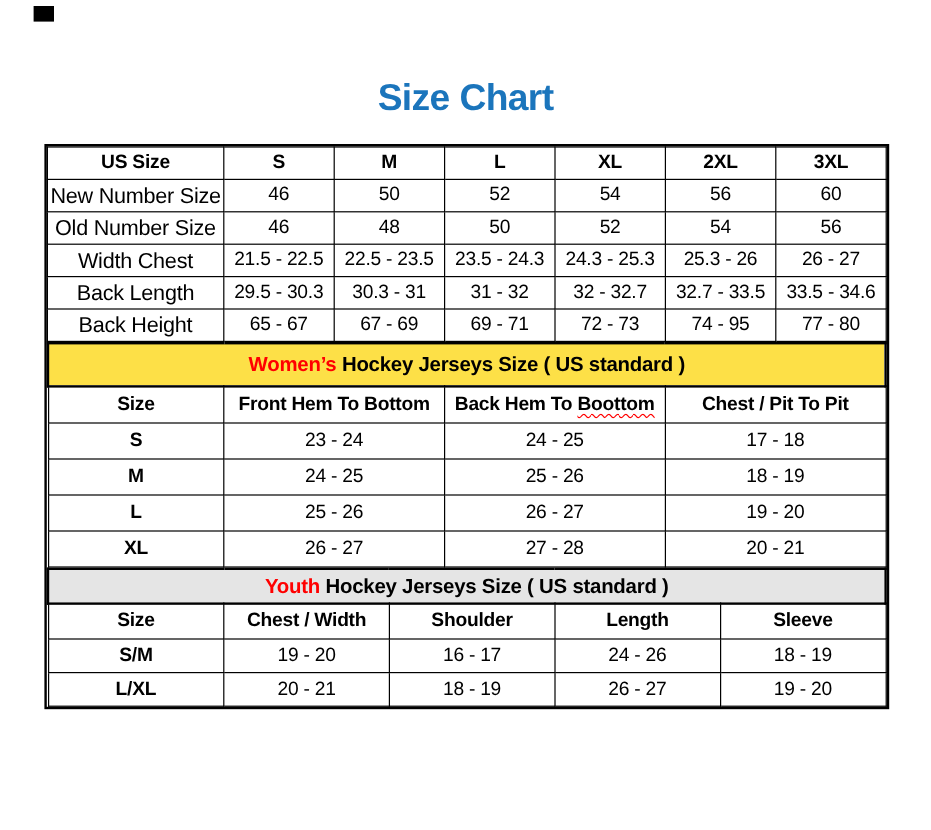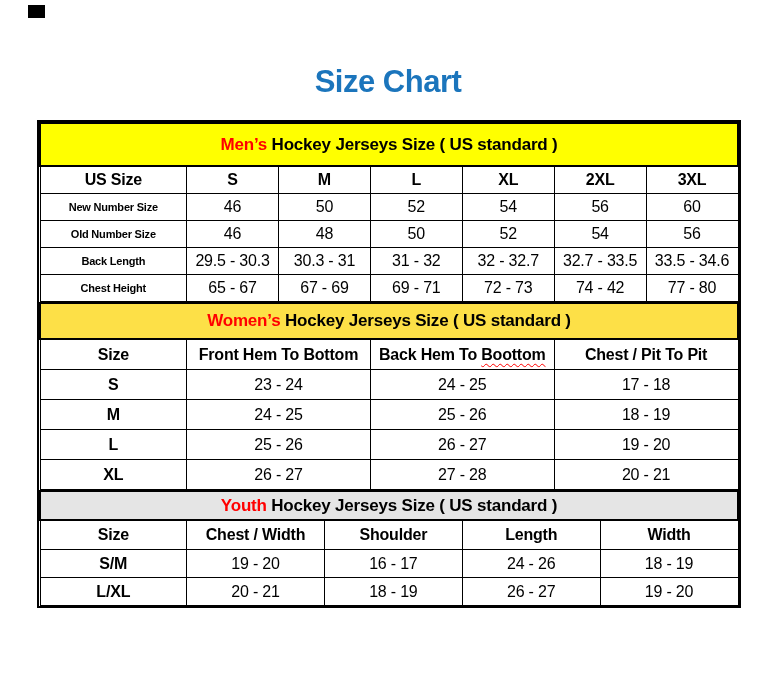--- a/index.html
+++ b/index.html
@@ -38,21 +38,21 @@
     overflow: hidden; white-space: nowrap;
   }
   tr.section-header td {
     background: #FFFF00;
     font-weight: bold; font-size: 17px;
     border: 2px solid #000000;
   }
   tr.section-header .hl { color: #FF0000; }
   tr.col-header td { font-weight: bold; }
   td.row-label { font-weight: bold; }
-  .t-mens td.row-label { font-weight: bold; font-size: 11px; }
+  .t-mens td.row-label { font-weight: normal; font-size: 18px; }
 
   
   .t-mens   tr.section-header td { height: 41px; }
   .t-mens   tr.col-header td, .t-mens tr.data-row td { height: 26px; }
   .t-womens tr.section-header td { height: 34px; }
   .t-womens tr.col-header td { height: 29px; }
   .t-womens tr.data-row td   { height: 29px; }
   .t-youth  tr.section-header td { height: 27px; }
   .t-youth  tr.col-header td { height: 28px; }
   .t-youth  tr.data-row td   { height: 27px; text-align: center; }
@@ -76,23 +76,20 @@
         <colgroup>
           <col style="width: 21%;">
           <col style="width: 13.1667%;">
           <col style="width: 13.1667%;">
           <col style="width: 13.1667%;">
           <col style="width: 13.1667%;">
           <col style="width: 13.1667%;">
           <col style="width: 13.1667%;">
         </colgroup>
         <tbody>
-          <tr class="section-header">
-            <td colspan="7" style="background: rgb(255, 255, 0);"><span class="hl" style="color: rgb(255, 0, 0);">Men’s</span> Hockey Jerseys Size ( US standard )</td>
-          </tr>
           <tr class="col-header">
             <td>US Size</td>
             <td>S</td>
             <td>M</td>
             <td>L</td>
             <td>XL</td>
             <td>2XL</td>
             <td>3XL</td>
           </tr>
           <tr class="data-row">
@@ -107,35 +104,44 @@
           <tr class="data-row">
             <td class="row-label">Old Number Size</td>
             <td>46</td>
             <td>48</td>
             <td>50</td>
             <td>52</td>
             <td>54</td>
             <td>56</td>
           </tr>
           <tr class="data-row">
+            <td class="row-label">Width Chest</td>
+            <td>21.5 - 22.5</td>
+            <td>22.5 - 23.5</td>
+            <td>23.5 - 24.3</td>
+            <td>24.3 - 25.3</td>
+            <td>25.3 - 26</td>
+            <td>26 - 27</td>
+          </tr>
+          <tr class="data-row">
             <td class="row-label">Back Length</td>
             <td>29.5 - 30.3</td>
             <td>30.3 - 31</td>
             <td>31 - 32</td>
             <td>32 - 32.7</td>
             <td>32.7 - 33.5</td>
             <td>33.5 - 34.6</td>
           </tr>
           <tr class="data-row">
-            <td class="row-label">Chest Height</td>
+            <td class="row-label">Back Height</td>
             <td>65 - 67</td>
             <td>67 - 69</td>
             <td>69 - 71</td>
             <td>72 - 73</td>
-            <td>74 - 42</td>
+            <td>74 - 95</td>
             <td>77 - 80</td>
           </tr>
         </tbody>
       </table>
       <table class="t-womens">
         <colgroup>
           <col style="width: 21%;">
           <col style="width: 26.3333%;">
           <col style="width: 26.3333%;">
           <col style="width: 26.3333%;">
@@ -186,21 +192,21 @@
         </colgroup>
         <tbody>
           <tr class="section-header">
             <td colspan="5" style="background: #e5e5e5;"><span class="hl" style="color: rgb(255, 0, 0);">Youth</span> Hockey Jerseys Size ( US standard )</td>
           </tr>
           <tr class="col-header">
             <td>Size</td>
             <td>Chest / Width</td>
             <td>Shoulder</td>
             <td>Length</td>
-            <td>Width</td>
+            <td>Sleeve</td>
           </tr>
           <tr class="data-row">
             <td class="row-label">S/M</td>
             <td>19 - 20</td>
             <td>16 - 17</td>
             <td>24 - 26</td>
             <td>18 - 19</td>
           </tr>
           <tr class="data-row">
             <td class="row-label">L/XL</td>

